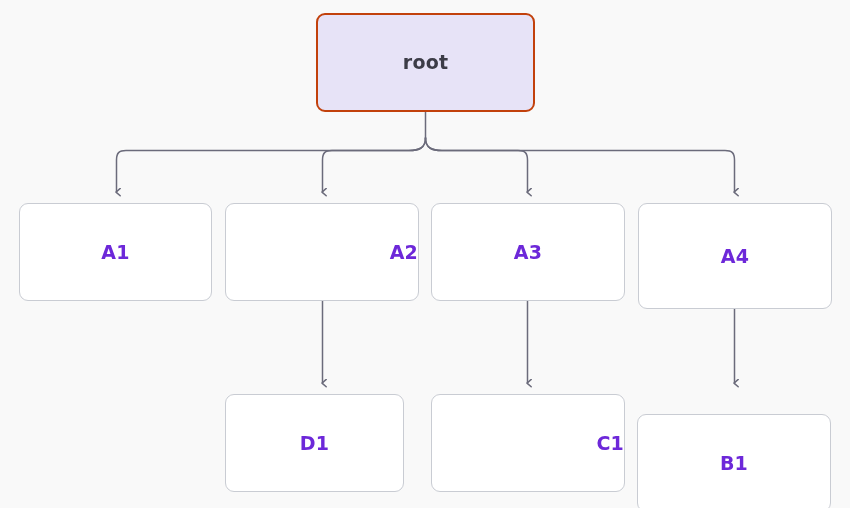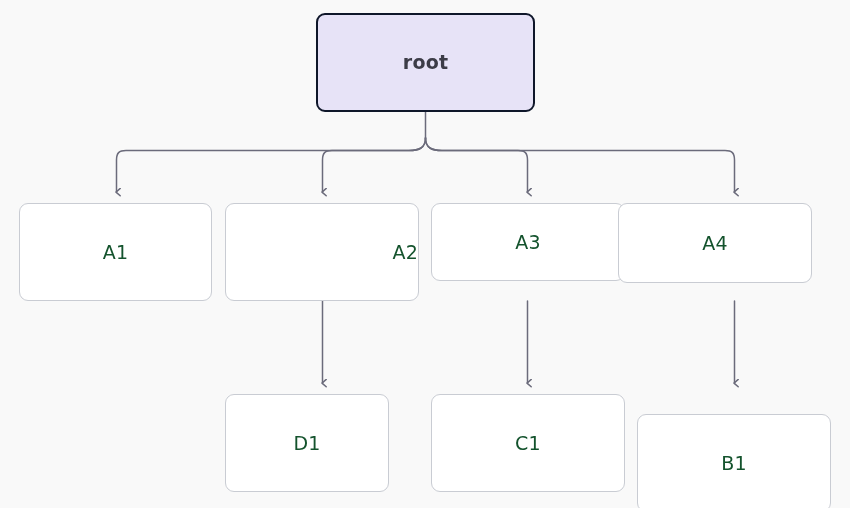--- a/index.html
+++ b/index.html
@@ -32,27 +32,27 @@
     display: flex;
     align-items: center;
     justify-content: center;
     border-radius: 9px;
     background: #ffffff;
     border: 1.2px solid #c9ccd3;
     z-index: 2;
   }
   .node.root-node {
     background: #e7e3f7;
-    border: 2px solid #0f172a;
+    border: 2px solid #c2410c;
     border-radius: 9px;
   }
   .node-label {
     font-size: 19px;
-    font-weight: 400;
-    color: #14532d;
+    font-weight: 700;
+    color: #6d28d9;
     letter-spacing: 0.2px;
     line-height: 1;
     user-select: none;
   }
   .node.root-node .node-label {
     font-size: 19px;
     font-weight: 700;
     color: #3c3c47;
   }
 </style>
@@ -93,33 +93,33 @@
   </div>
 
   <div class="node" style="left:19px; top:203px; width:193px; height:98px;">
     <span class="node-label">A1</span>
   </div>
 
   <div class="node" style="left:225px; top:203px; width:194px; height:98px;justify-content:flex-end;">
     <span class="node-label">A2</span>
   </div>
 
-  <div class="node" style="left:431px; top:203px; width:194px; height:78px;">
+  <div class="node" style="left:431px; top:203px; width:194px; height:98px;">
     <span class="node-label">A3</span>
   </div>
 
-  <div class="node" style="left:618px; top:203px; width:194px; height:80px;">
+  <div class="node" style="left:638px; top:203px; width:194px; height:106px;">
     <span class="node-label">A4</span>
   </div>
 
-  <div class="node" style="left:225px; top:394px; width:164px; height:98px;">
+  <div class="node" style="left:225px; top:394px; width:179px; height:98px;">
     <span class="node-label">D1</span>
   </div>
 
-  <div class="node" style="left:431px; top:394px; width:194px; height:98px;">
+  <div class="node" style="left:431px; top:394px; width:194px; height:98px;justify-content:flex-end;">
     <span class="node-label">C1</span>
   </div>
 
   <div class="node" style="left:637px; top:394px; width:194px; height:98px;margin-top:20px;">
     <span class="node-label">B1</span>
   </div>
 
 </div>
 
 </body></html>

